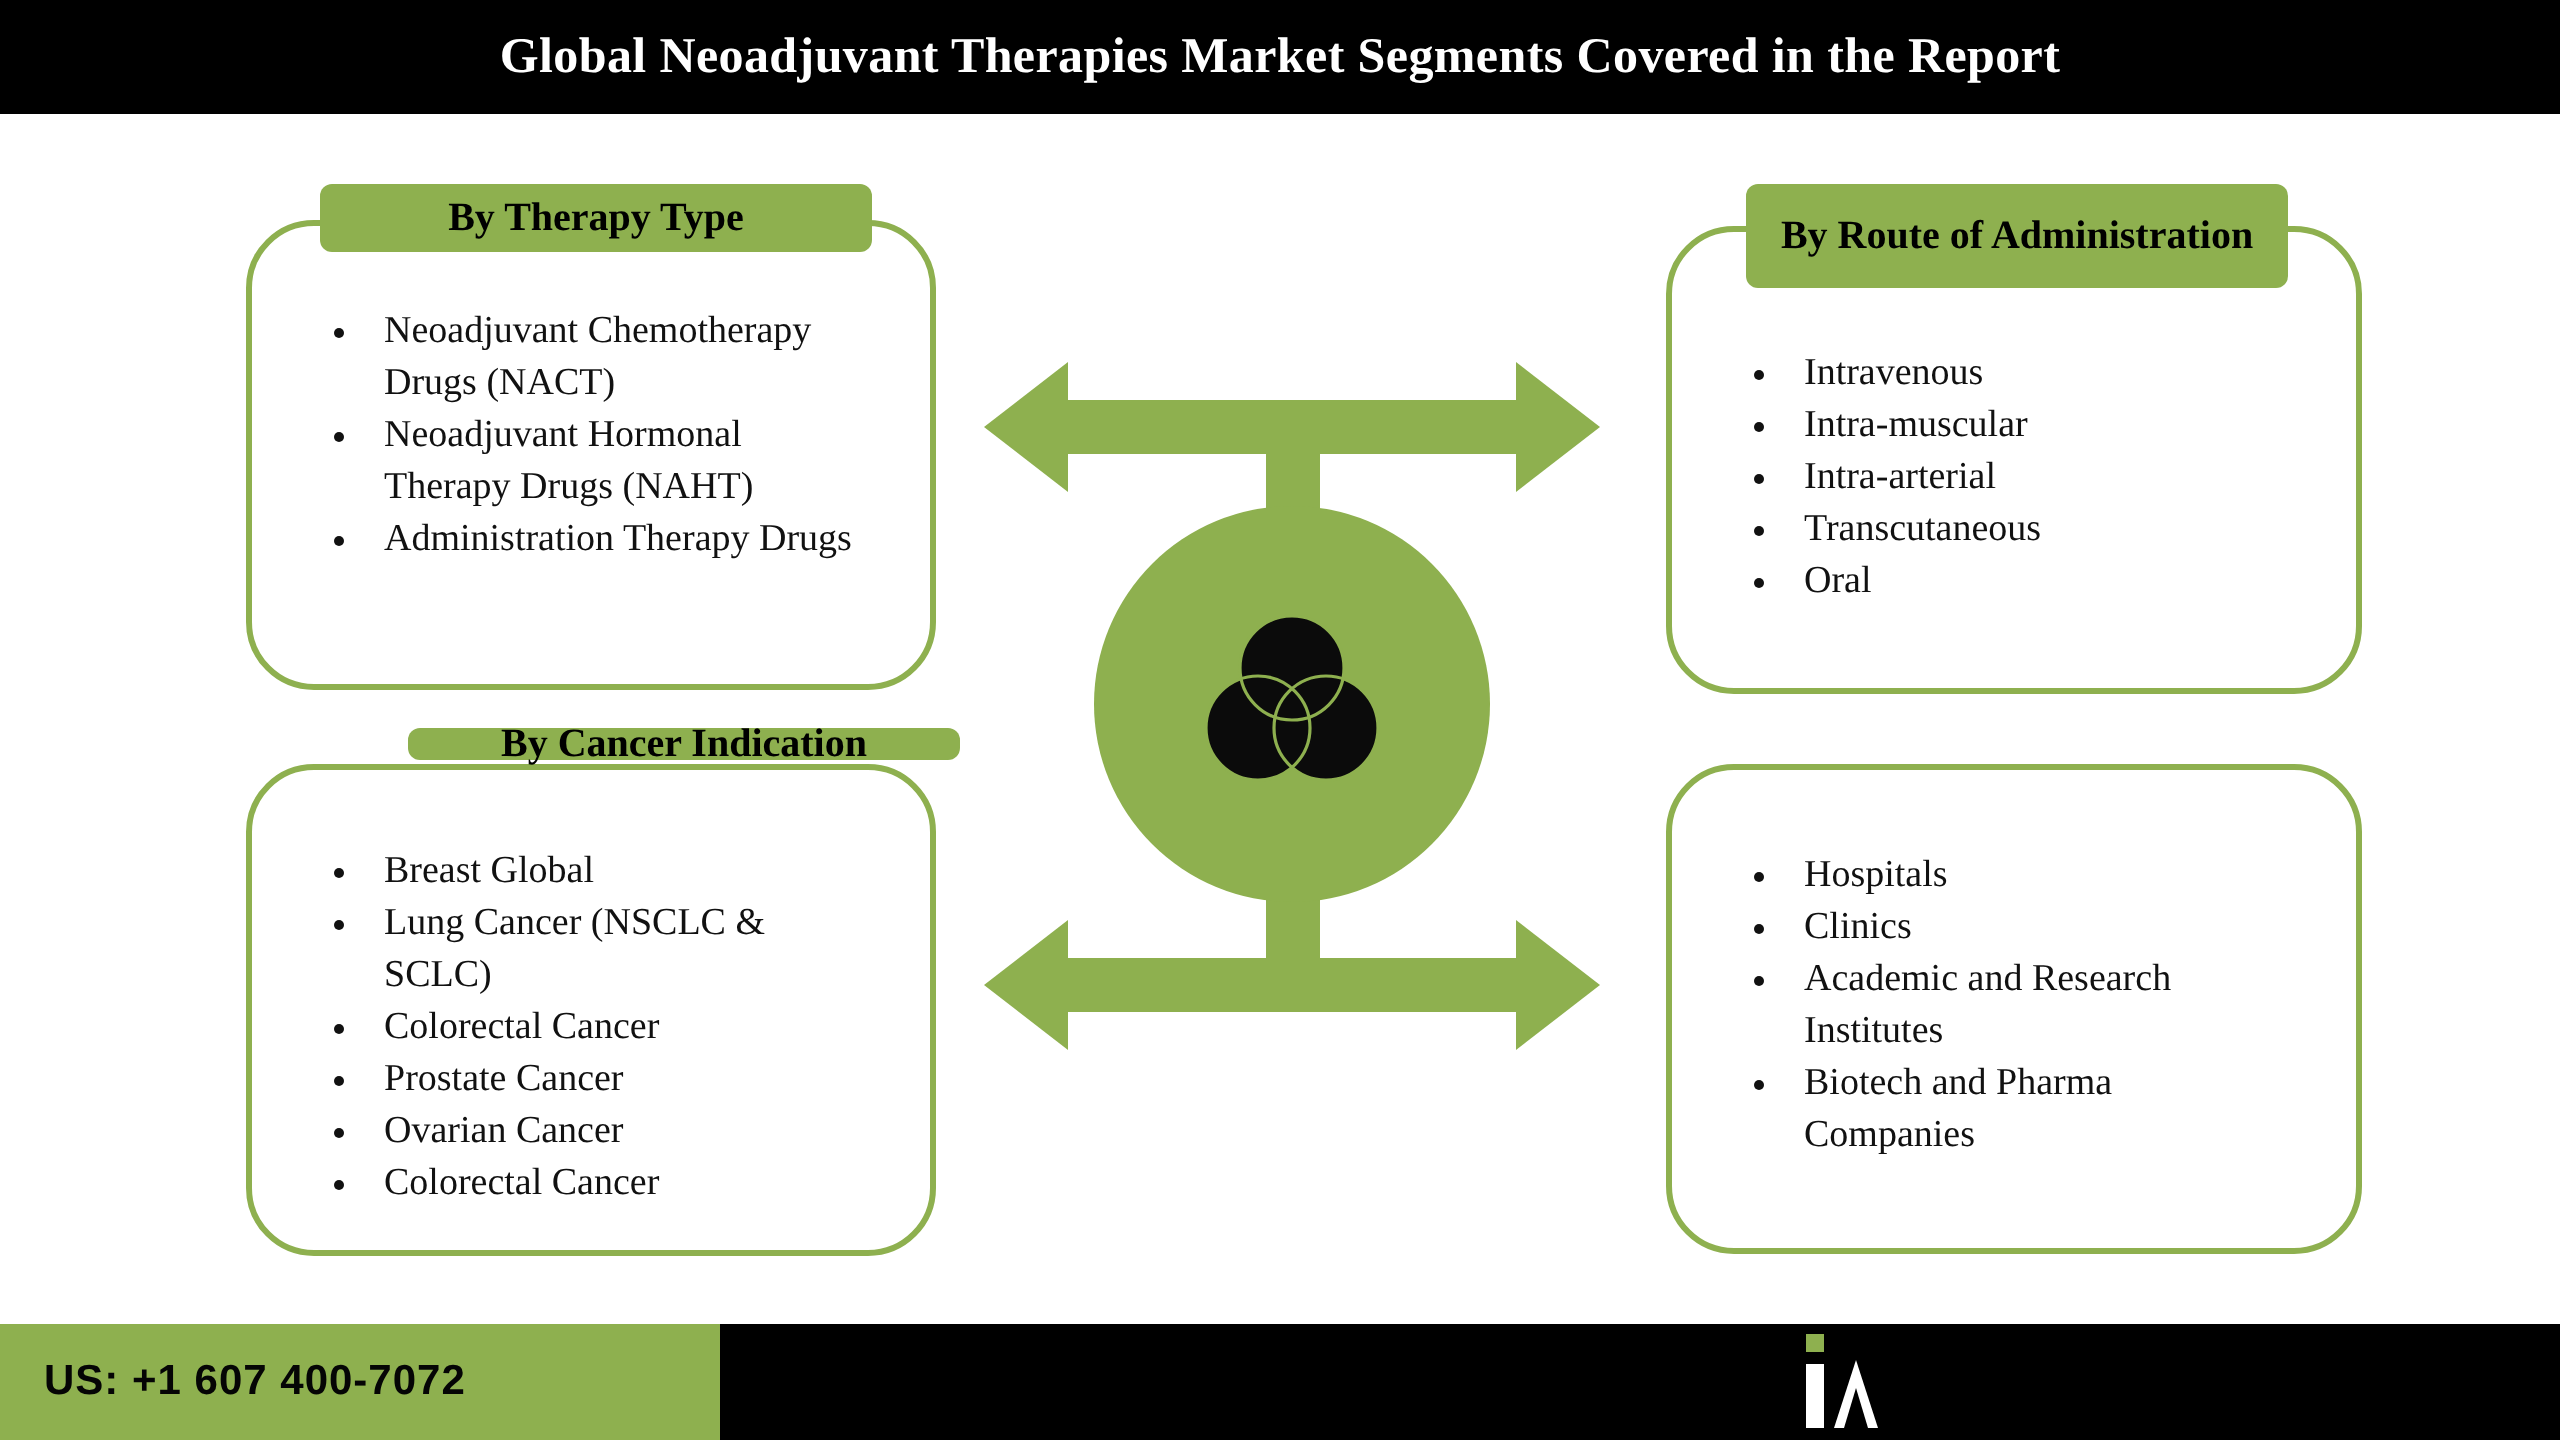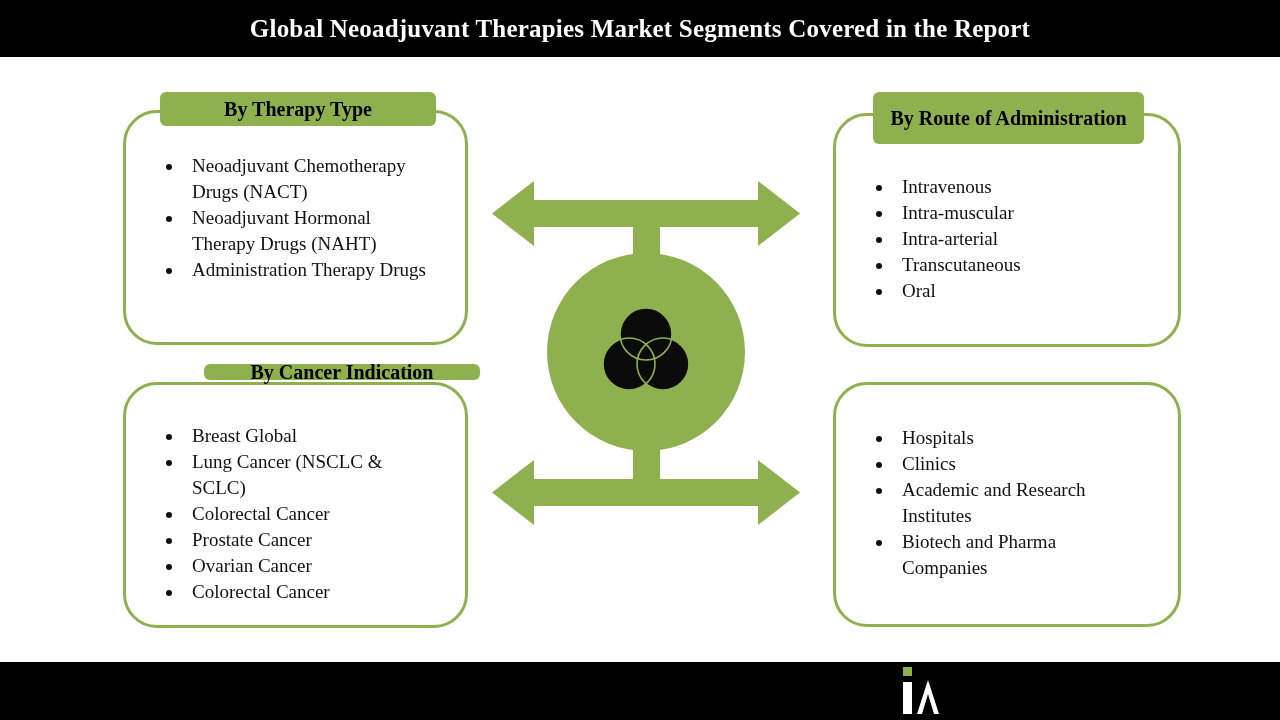--- a/index.html
+++ b/index.html
@@ -137,20 +137,21 @@
         <circle cx="629" cy="364" r="26" fill="#0b0b0b"></circle>
         <circle cx="663" cy="364" r="26" fill="#0b0b0b"></circle>
         <circle cx="646" cy="334" r="26" fill="none" stroke="#8eb04f" stroke-width="1.6"></circle>
         <circle cx="629" cy="364" r="26" fill="none" stroke="#8eb04f" stroke-width="1.6"></circle>
         <circle cx="663" cy="364" r="26" fill="none" stroke="#8eb04f" stroke-width="1.6"></circle>
       </g>
     </svg>
   </div>
 
   <div class="footer-bar"></div>
+  <div class="phone-box">US: +1 607 400-7072</div>
   <div class="brand">
     <svg width="44" height="50" viewBox="0 0 44 50" xmlns="http://www.w3.org/2000/svg">
       <rect x="5" y="1" width="9" height="9" fill="#8eb04f"></rect>
       <rect x="5" y="16" width="9" height="32" fill="#ffffff"></rect>
       <polygon points="19,48 30,14 41,48" fill="#ffffff"></polygon>
       <polygon points="30,28 36,48 24,48" fill="#000000"></polygon>
     </svg>
   </div>
 
 </div>

